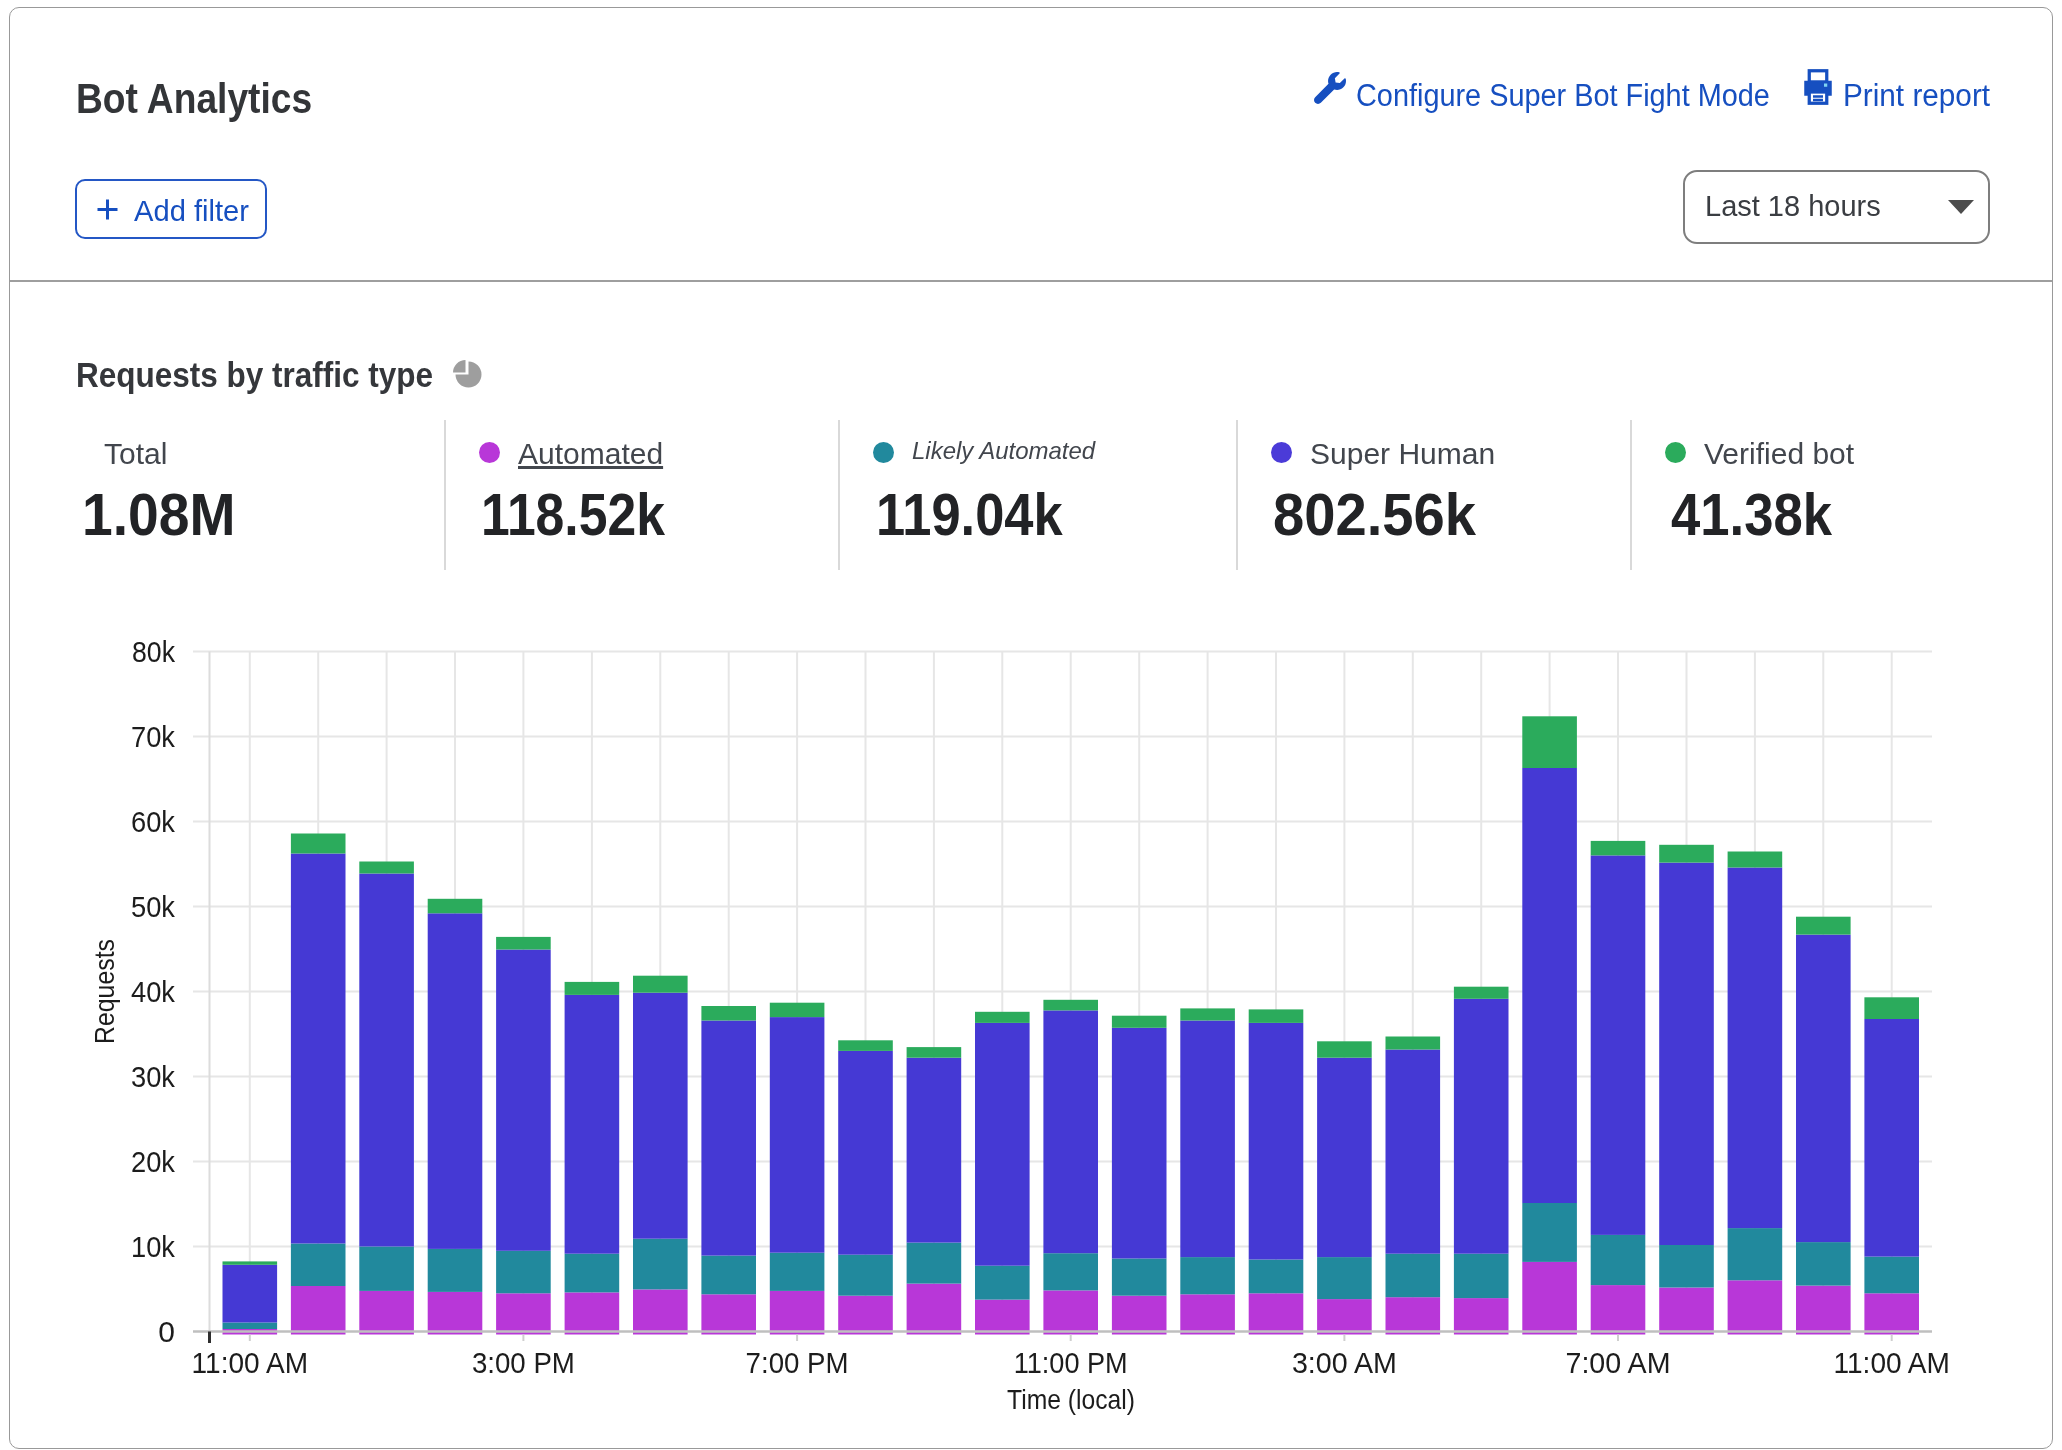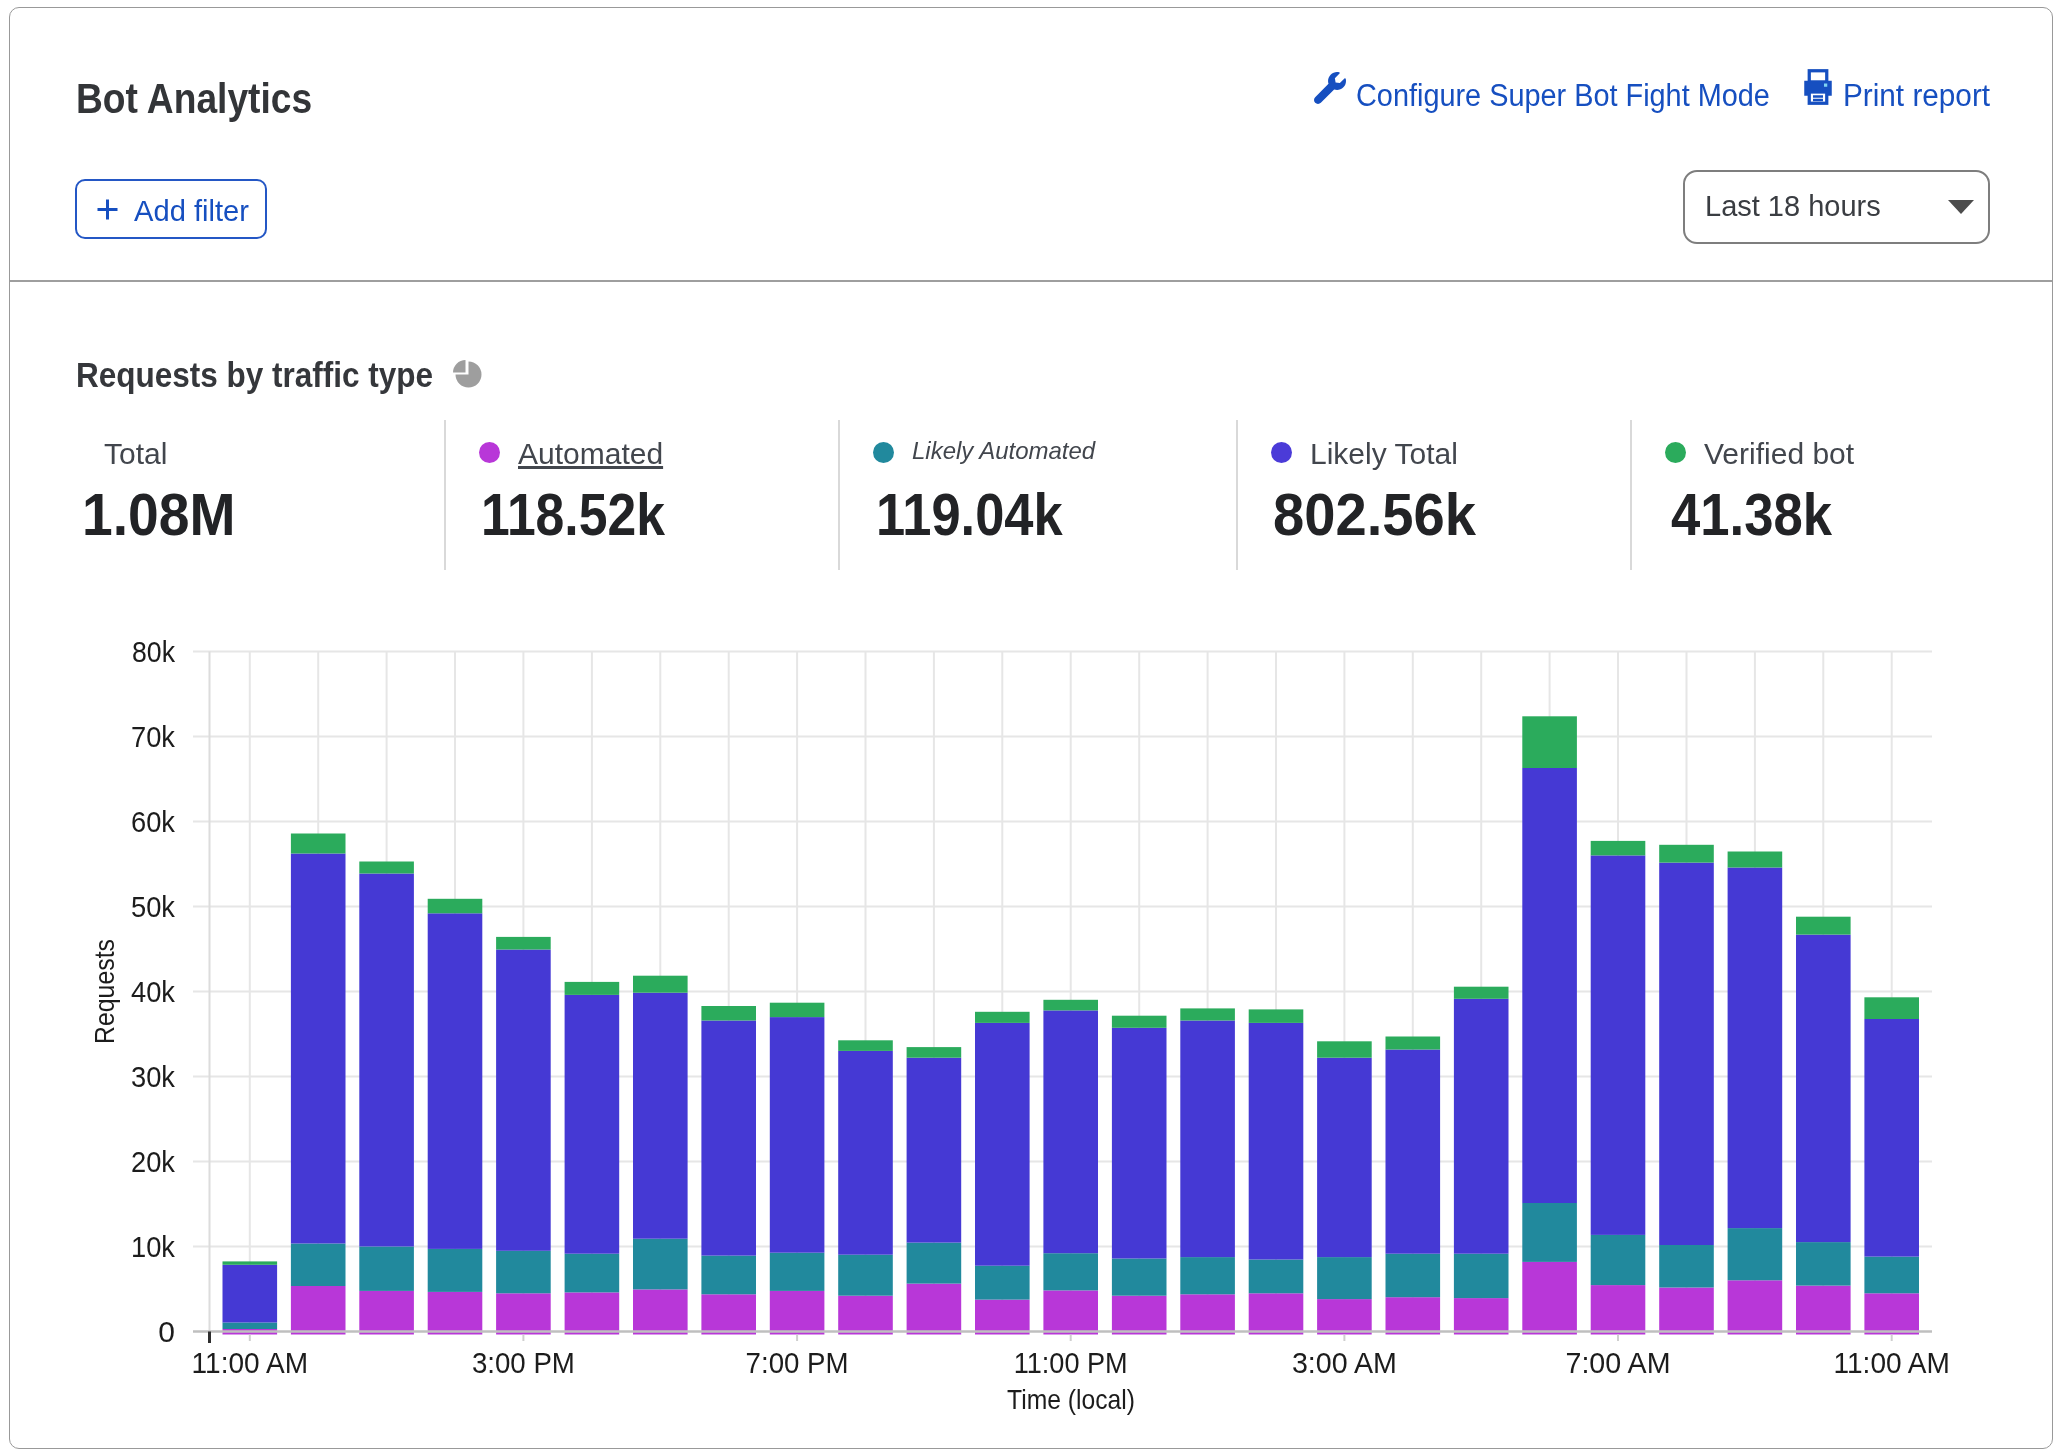--- a/index.html
+++ b/index.html
@@ -55,21 +55,21 @@
 <div class="abs" style="left:518px; top:437px; font-size:30px; color:#42464d;text-decoration:underline;">Automated</div>
 <div class="abs sx" style="left:481px; top:480px; font-size:60px; font-weight:bold; color:#222326; transform:scaleX(0.861);">118.52k</div>
 
 <div class="abs" style="left:838px; top:420px; width:2px; height:150px; background:#d9d9d9;"></div>
 <div class="abs" style="left:873px; top:442px; width:21px; height:21px; border-radius:50%; background:#21899d;"></div>
 <div class="abs" style="left:912px; top:437px; font-size:24px; color:#42464d;font-style:italic;">Likely Automated</div>
 <div class="abs sx" style="left:876px; top:480px; font-size:60px; font-weight:bold; color:#222326; transform:scaleX(0.874);">119.04k</div>
 
 <div class="abs" style="left:1236px; top:420px; width:2px; height:150px; background:#d9d9d9;"></div>
 <div class="abs" style="left:1271px; top:442px; width:21px; height:21px; border-radius:50%; background:#4b3bd8;"></div>
-<div class="abs" style="left:1310px; top:437px; font-size:30px; color:#42464d;">Likely Total</div>
+<div class="abs" style="left:1310px; top:437px; font-size:30px; color:#42464d;">Super Human</div>
 <div class="abs sx" style="left:1273px; top:480px; font-size:60px; font-weight:bold; color:#222326; transform:scaleX(0.936);">802.56k</div>
 
 <div class="abs" style="left:1630px; top:420px; width:2px; height:150px; background:#d9d9d9;"></div>
 <div class="abs" style="left:1665px; top:442px; width:21px; height:21px; border-radius:50%; background:#2bab5c;"></div>
 <div class="abs" style="left:1704px; top:437px; font-size:30px; color:#42464d;">Verified bot</div>
 <div class="abs sx" style="left:1671px; top:480px; font-size:60px; font-weight:bold; color:#222326; transform:scaleX(0.877);">41.38k</div>
 
 <svg class="abs" style="left:0; top:0;" width="2062" height="1450" font-family="&quot;Liberation Sans&quot;, sans-serif">
 <line x1="193" y1="1246.5" x2="1932" y2="1246.5" stroke="#e6e6e6" stroke-width="2"></line>
 <line x1="193" y1="1161.5" x2="1932" y2="1161.5" stroke="#e6e6e6" stroke-width="2"></line>

